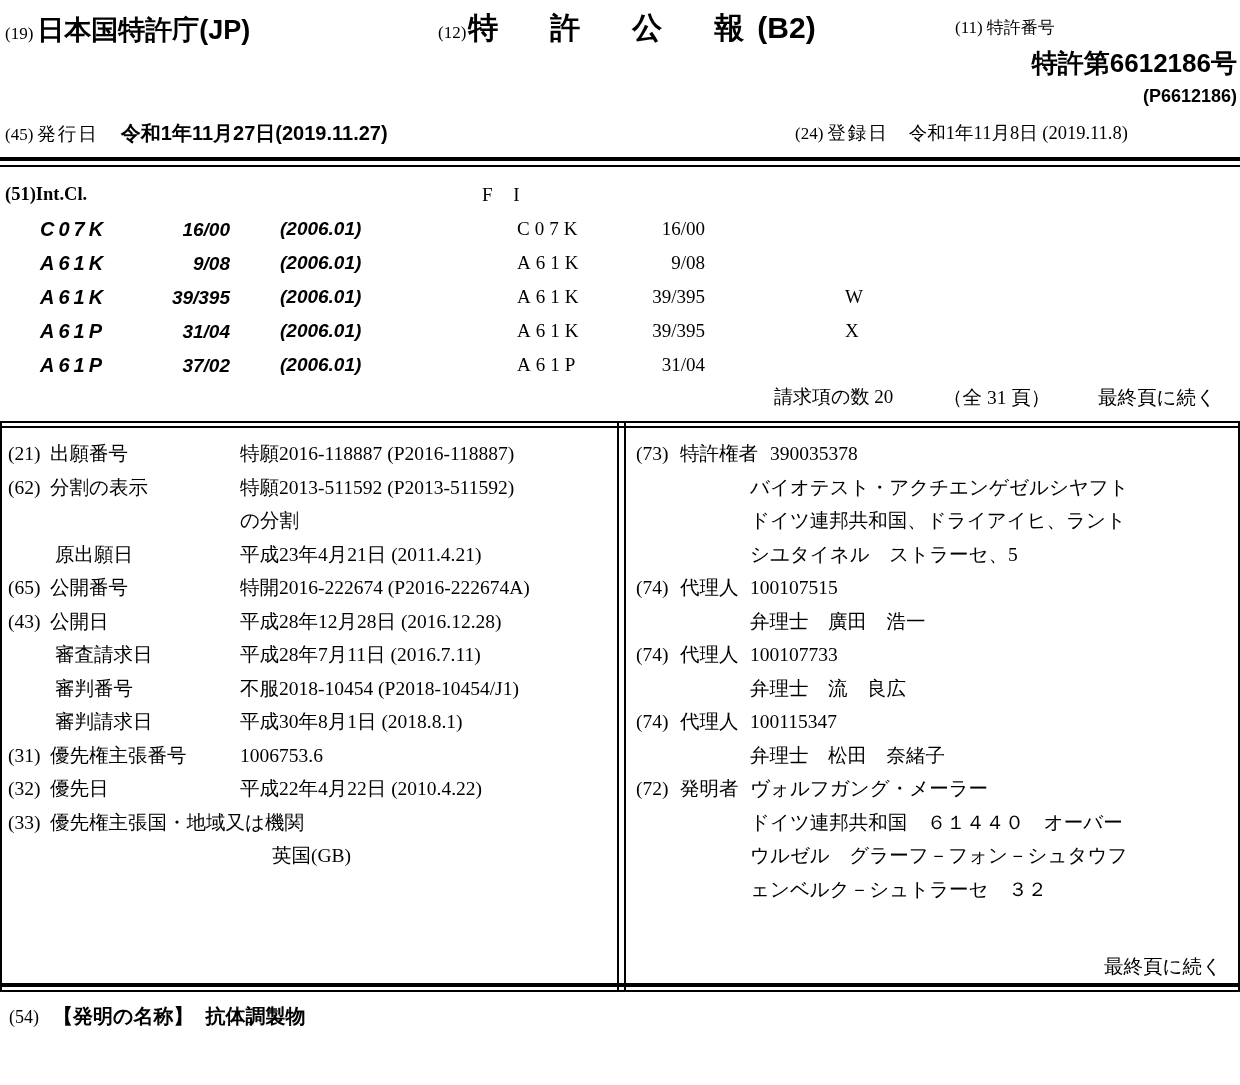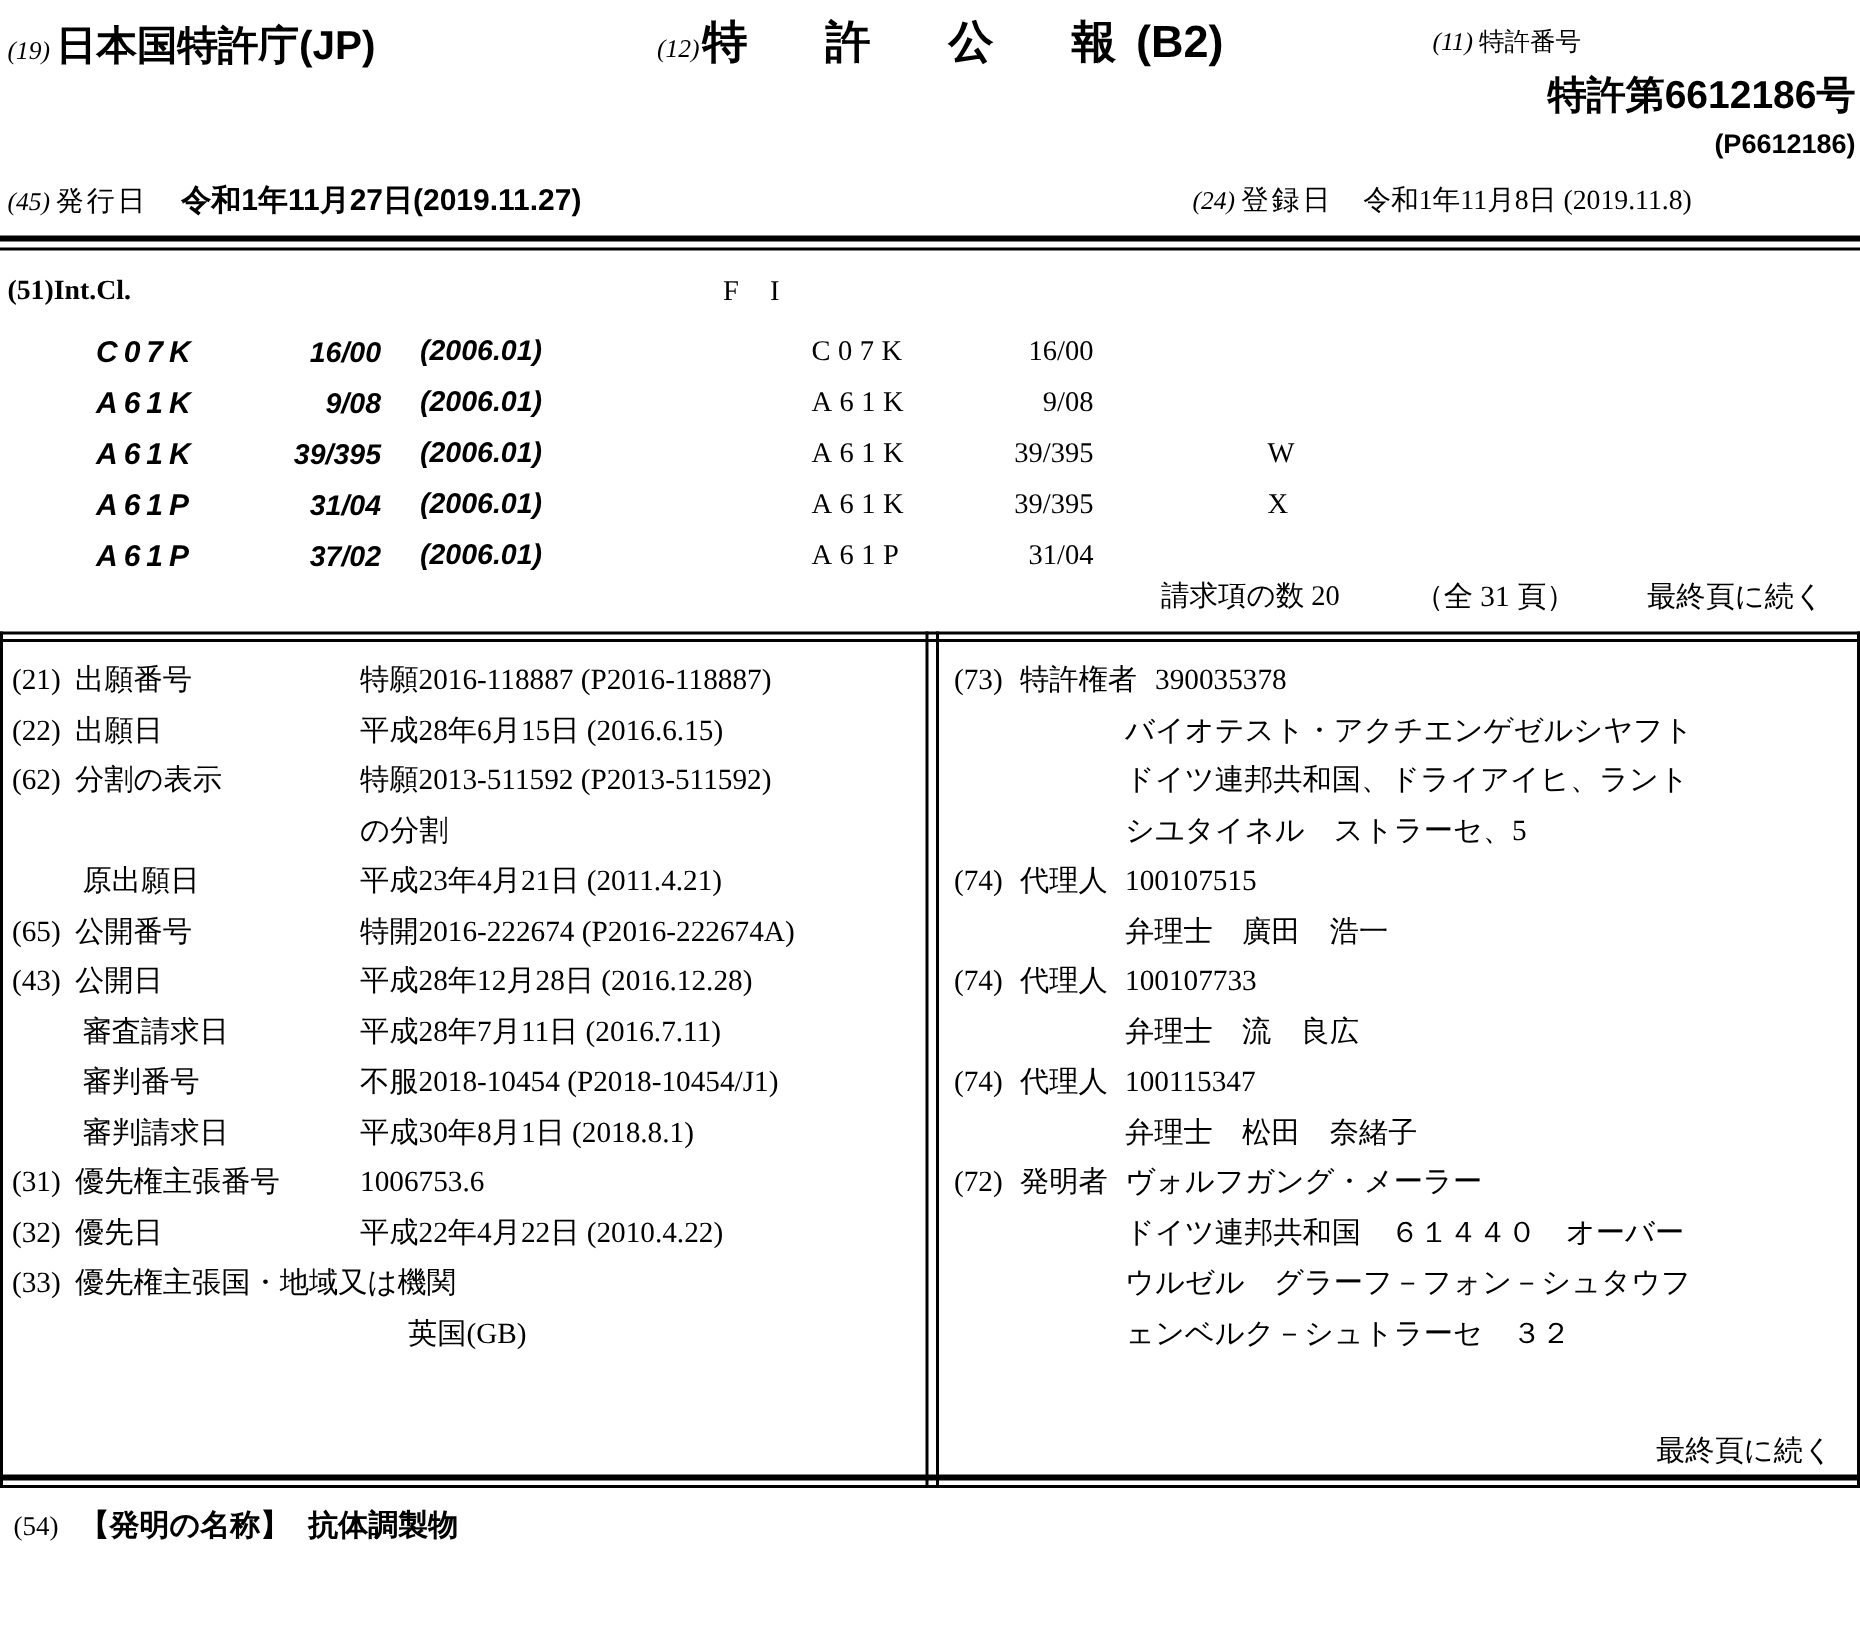--- a/index.html
+++ b/index.html
@@ -10,21 +10,21 @@
     height: 1085px;
     background: #ffffff;
     color: #000000;
     font-family: "Liberation Serif", "DejaVu Serif", serif;
     overflow: hidden;
   }
   .abs { position: absolute; white-space: nowrap; }
   .hline { position: absolute; background: #000; }
   .vline { position: absolute; background: #000; }
   .gob { font-family: "Liberation Sans", "DejaVu Sans", sans-serif; font-weight: 700; }
-  .paren { font-size: 17px; font-style: italic; }
+  .paren { font-size: 17px; }
 
   
   #hdr-office { left: 5px; top: 12px; font-size: 18px; }
   #hdr-office .office { font-size: 27px; margin-left: 4px; }
   #hdr-kind { left: 438px; top: 8px; font-size: 18px; }
   #hdr-kind .kind { font-size: 30px; letter-spacing: 11px; margin-left: 2px; }
   #hdr-kind .kindsfx { font-size: 30px; margin-left: 2px; }
   #hdr-pnlabel { left: 955px; top: 16px; font-size: 17px; }
   #hdr-pnlabel .lbl { margin-left: 4px; }
   #patent-number { right: 3px; top: 46px; font-size: 26px; }
@@ -34,21 +34,21 @@
   #hdr-issue .gob { font-size: 20px; margin-left: 22px; }
   #hdr-reg { left: 795px; top: 120px; font-size: 18.5px; }
   #hdr-reg .lbl { margin-left: 4px; letter-spacing: 2px; }
   #hdr-reg .val { margin-left: 20px; }
 
   
   #intcl-head { left: 5px; top: 184px; font-size: 18.5px; font-weight: bold; }
   #fi-head { left: 482px; top: 184px; font-size: 19px; letter-spacing: 8px; }
   #intcl-table { left: 0; top: 212px; }
   #fi-table { left: 517px; top: 212px; }
-  .icrow, .firow { height: 34px; line-height: 46px; position: relative; white-space: nowrap; padding-left: 24px; }
+  .icrow, .firow { height: 34px; line-height: 34px; position: relative; white-space: nowrap; }
   .icode {
     display: inline-block; margin-left: 40px; width: 112px;
     font-family: "Liberation Sans", "DejaVu Sans", sans-serif;
     font-weight: 700; font-style: italic; font-size: 20px; letter-spacing: 4px;
   }
   .inum {
     display: inline-block; width: 78px; text-align: right;
     font-family: "Liberation Sans", "DejaVu Sans", sans-serif;
     font-weight: 700; font-style: italic; font-size: 19px;
   }
@@ -143,21 +143,20 @@
   <div class="hline" style="left:0;top:426px;width:1240px;height:2px;"></div>
   <div class="hline" style="left:0;top:983px;width:1240px;height:4px;"></div>
   <div class="hline" style="left:0;top:990px;width:1240px;height:2px;"></div>
   <div class="vline" style="left:0;top:421px;width:2px;height:571px;"></div>
   <div class="vline" style="left:1238px;top:421px;width:2px;height:571px;"></div>
   <div class="vline" style="left:617px;top:421px;width:2px;height:571px;"></div>
   <div class="vline" style="left:624px;top:421px;width:2px;height:571px;"></div>
 
   <div class="abs ltable">
     <div class="row"><span class="rn">(21)</span><span class="rl">出願番号</span><span class="rv">特願2016-118887 (P2016-118887)</span></div>
-    <div class="row"><span class="rn">(22)</span><span class="rl">出願日</span><span class="rv">平成28年6月15日 (2016.6.15)</span></div>
     <div class="row"><span class="rn">(62)</span><span class="rl">分割の表示</span><span class="rv">特願2013-511592 (P2013-511592)</span></div>
     <div class="row">
         <span class="rv">の分割</span>
       </div>
     <div class="row"><span class="rl ind">原出願日</span><span class="rv">平成23年4月21日 (2011.4.21)</span></div>
     <div class="row"><span class="rn">(65)</span><span class="rl">公開番号</span><span class="rv">特開2016-222674 (P2016-222674A)</span></div>
     <div class="row"><span class="rn">(43)</span><span class="rl">公開日</span><span class="rv">平成28年12月28日 (2016.12.28)</span></div>
     <div class="row"><span class="rl ind">審査請求日</span><span class="rv">平成28年7月11日 (2016.7.11)</span></div>
     <div class="row"><span class="rl ind">審判番号</span><span class="rv">不服2018-10454 (P2018-10454/J1)</span></div>
     <div class="row"><span class="rl ind">審判請求日</span><span class="rv">平成30年8月1日 (2018.8.1)</span></div>

